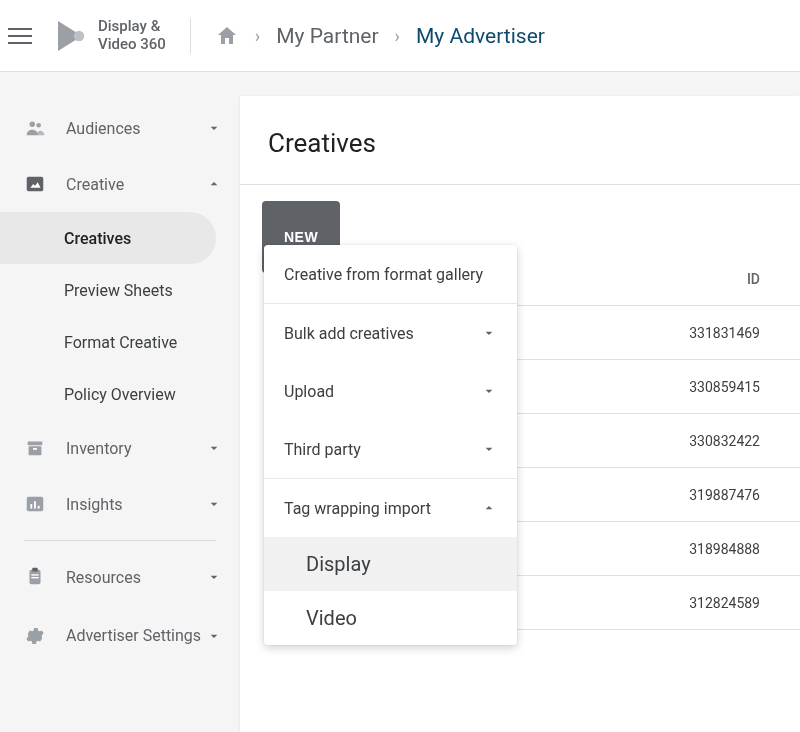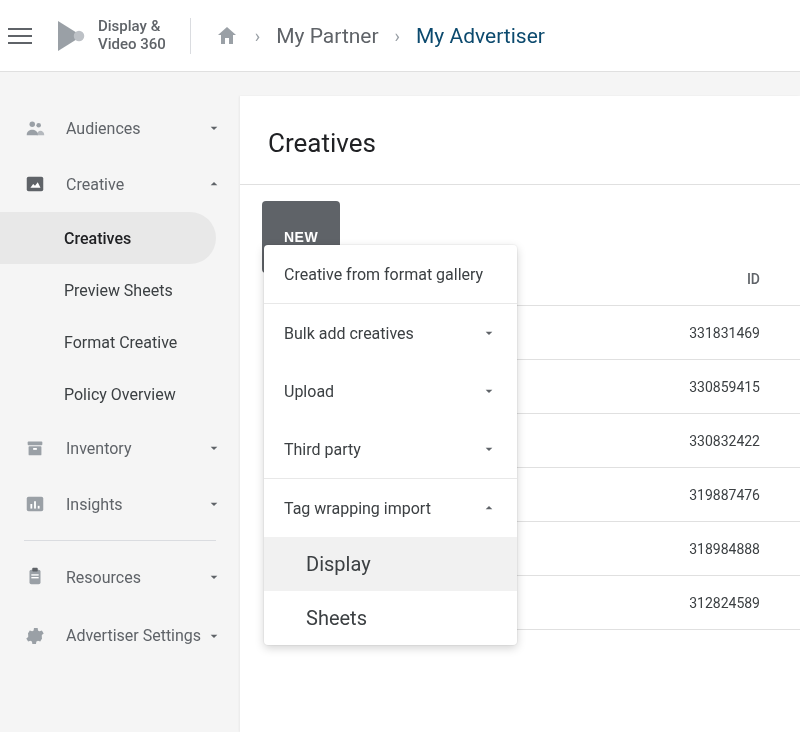--- a/index.html
+++ b/index.html
@@ -340,21 +340,21 @@
       <div class="dd-item">
         <span>Tag wrapping import</span>
         <svg class="chev-svg" viewBox="0 0 24 24">
             <path fill="#5f6368" d="M7 14l5-5 5 5z"></path>
           </svg>
       </div>
       <div class="dd-sub hl">
         <span>Display</span>
       </div>
       <div class="dd-sub">
-        <span>Sheets</span>
+        <span>Video</span>
       </div>
     </div>
   </div>
 
   <div class="table-area">
     <div class="table-header-row">
       <div class="col-spacer"></div>
       <div class="col-id">ID</div>
     </div>
     <div class="table-row">

